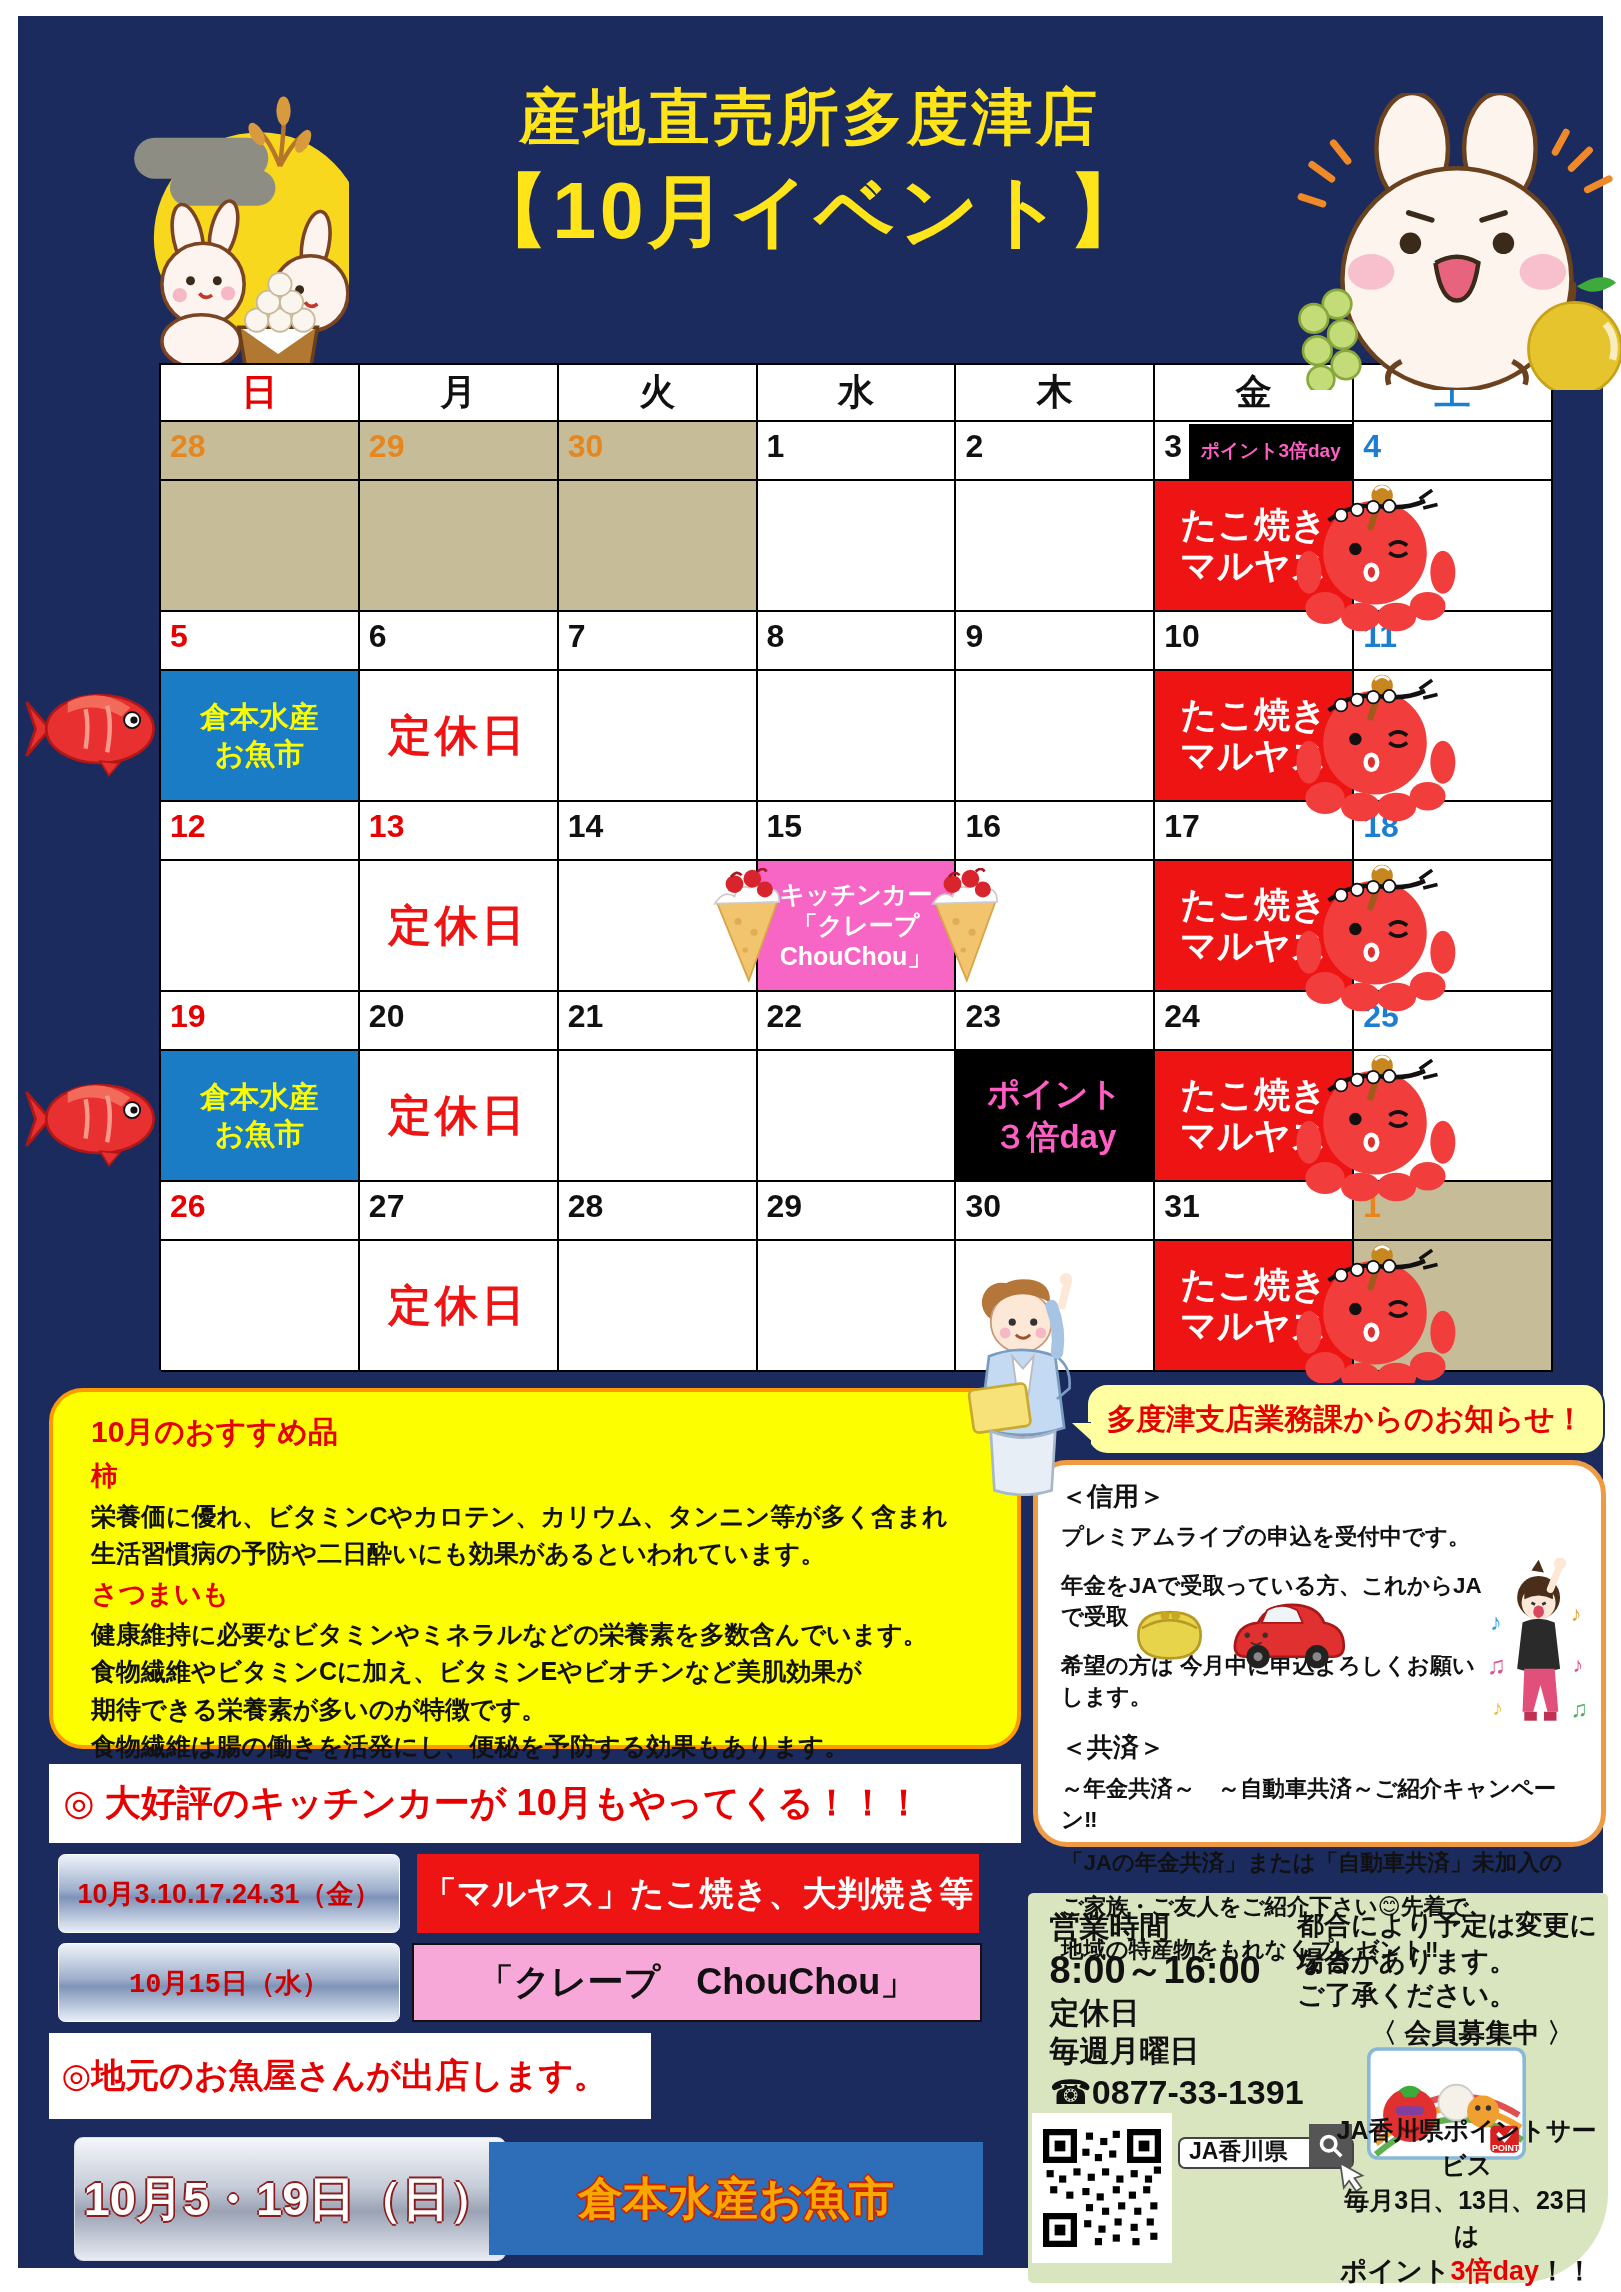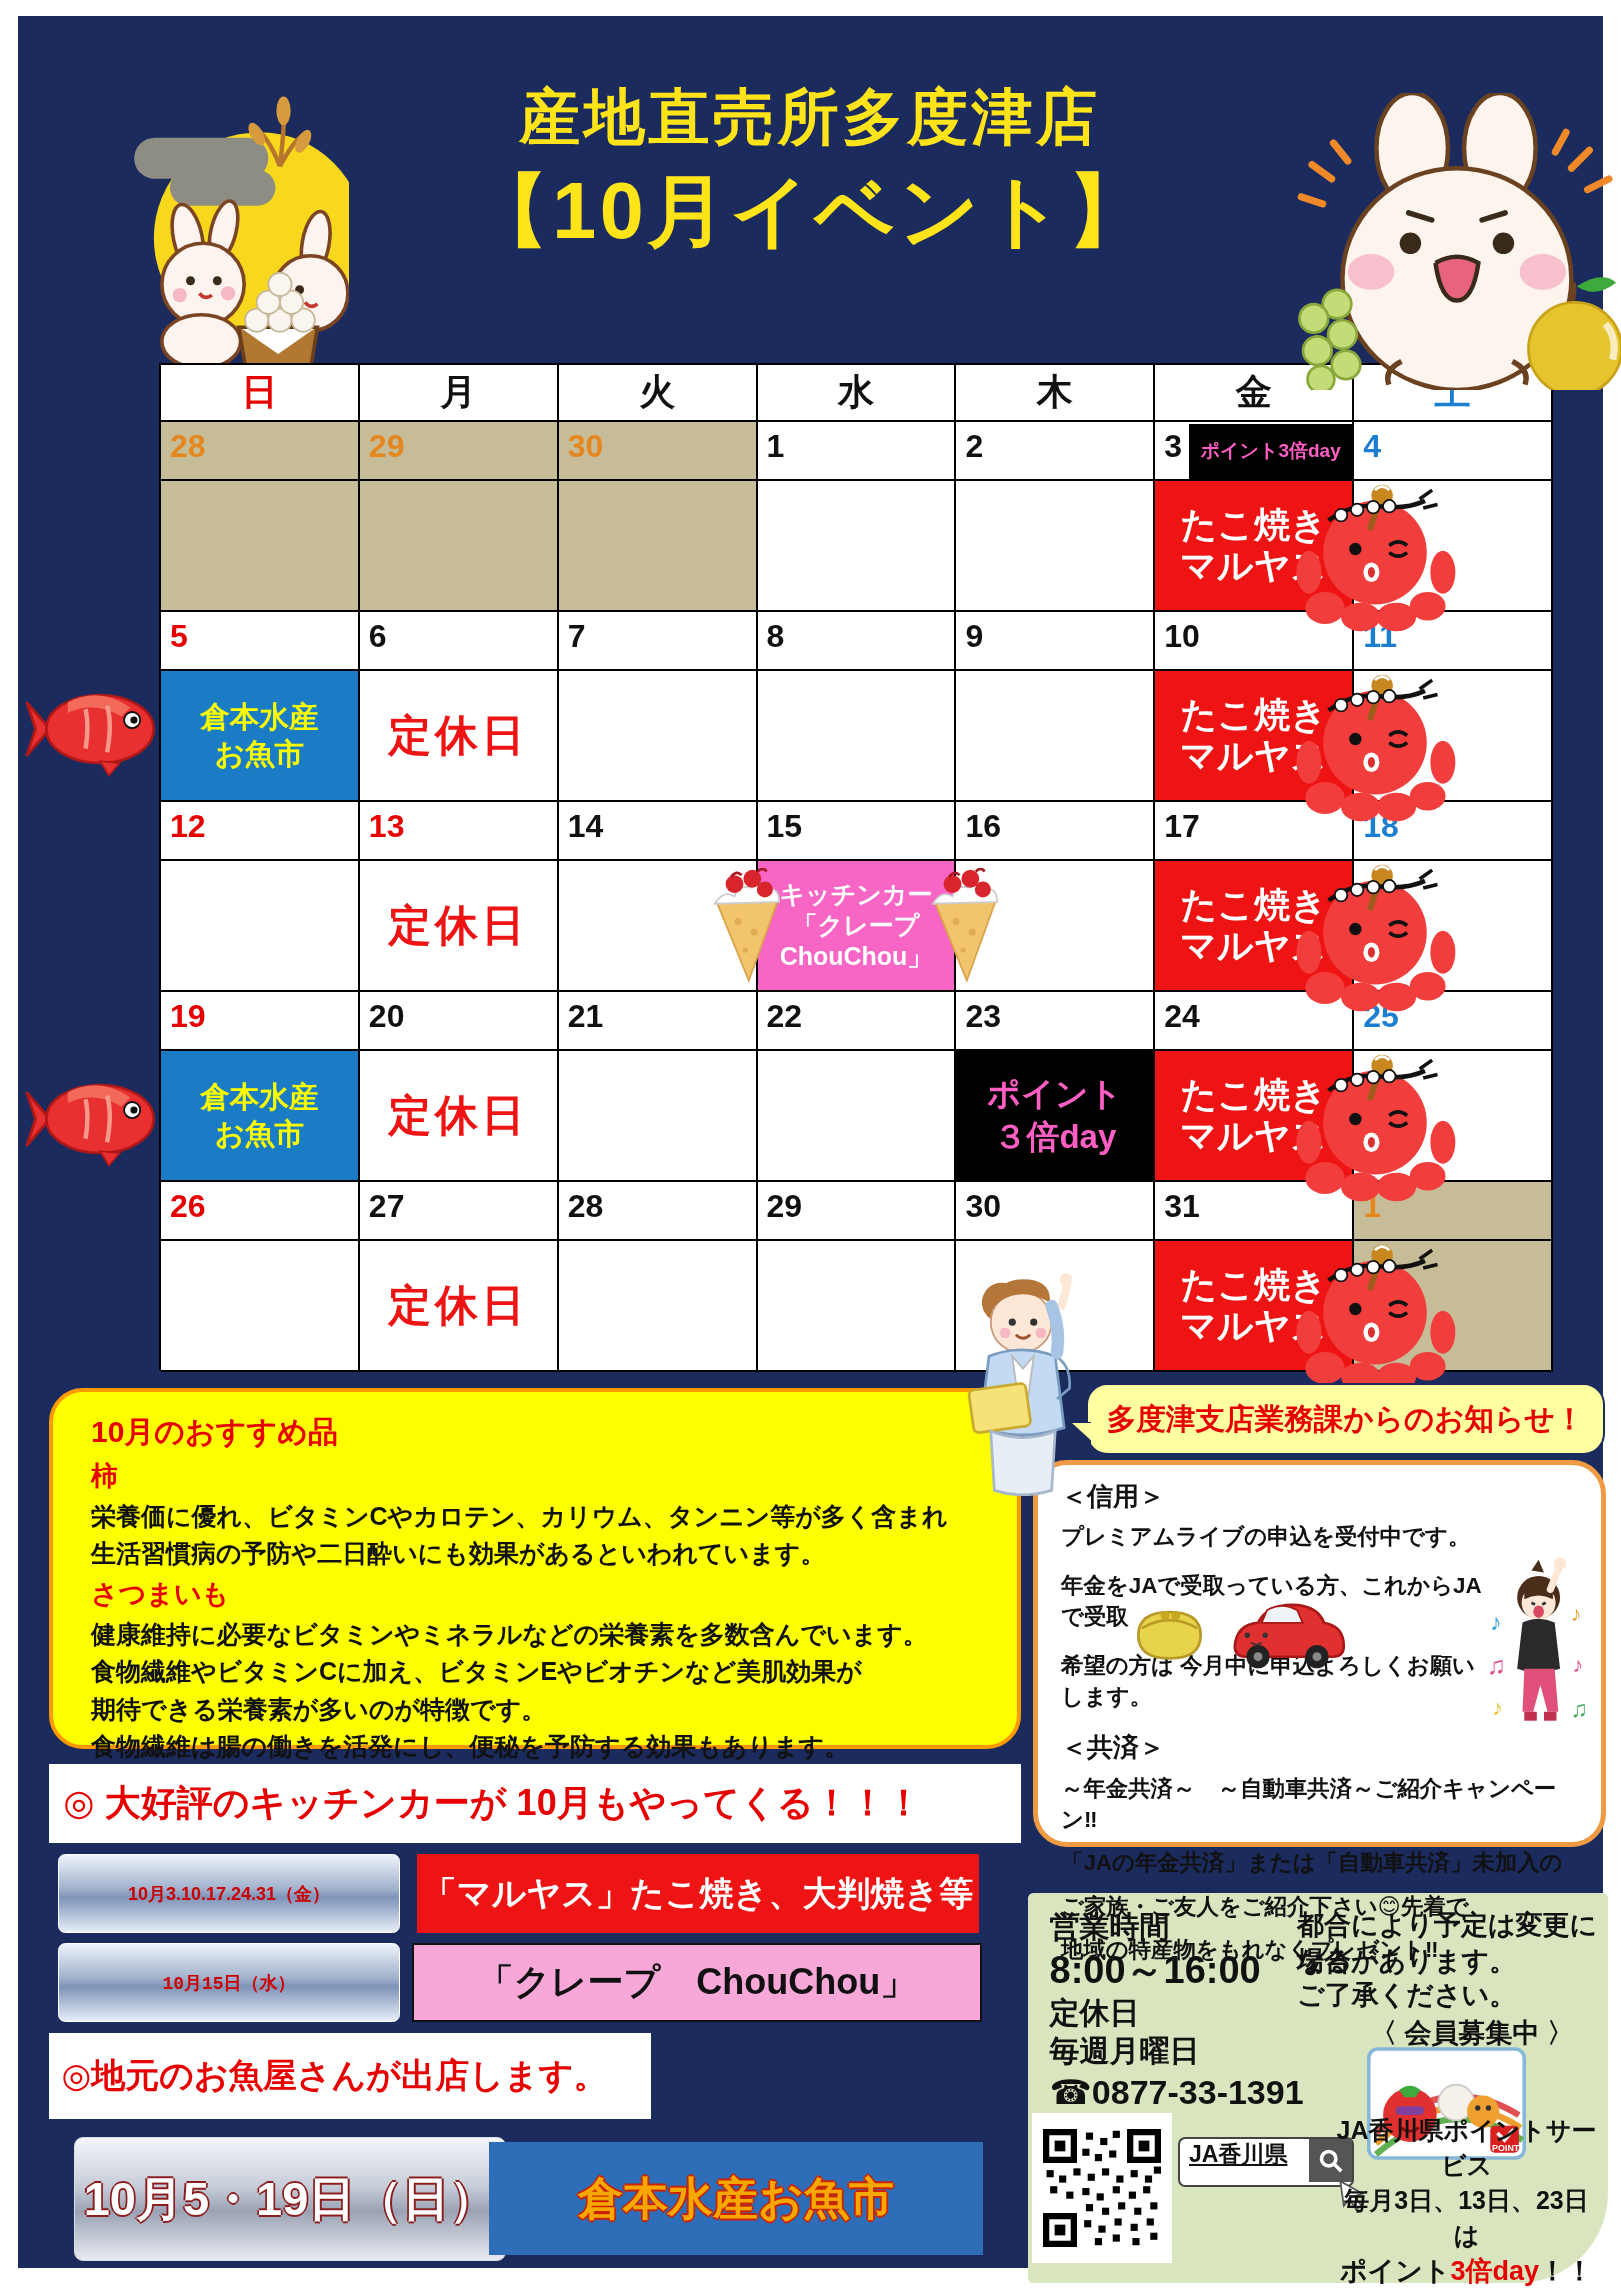--- a/index.html
+++ b/index.html
@@ -75,21 +75,21 @@
   .music-girl { position:absolute; right:7.2px; top:93px; width:109px; height:186px; }
   .purse-icon { position:absolute; left:93px; top:140px; width:77px; height:57px; }
   .car-icon   { position:absolute; left:186px; top:131px; width:127px; height:75px; }
 
   
   .kc-title { left:31px; top:1748px; width:972px; height:79px; background:#fff;
     color:#e60000; font-size:36px; display:flex; align-items:center;
     padding-left:14.3px; z-index:3; }
   .date-btn { width:342px; height:79px; border:1.8px solid #fff; border-radius:7.2px;
     background:linear-gradient(180deg,#eef3fa 0%,#9fb0cc 45%,#7e93b8 55%,#e8eef8 100%);
-    color:#cc0000; font-size:18px; display:flex; align-items:center;
+    color:#cc0000; font-size:27px; display:flex; align-items:center;
     justify-content:center; z-index:3; }
   .kc-btn1 { left:40px; top:1838px; } .kc-btn2 { left:40px; top:1927px;font-family:Liberation Mono, monospace; }
   .kc-bar1 { left:399px; top:1838px; width:562px; height:79px; background:#ee1414;
     color:#fff; font-size:34px; display:flex; align-items:center;
     justify-content:center; z-index:3; }
   .kc-bar2 { left:394px; top:1927px; width:570px; height:79px; background:#f8a8d8;
     border:2.7px solid #111; color:#111; font-size:36px; display:flex;
     align-items:center; justify-content:center; z-index:3; }
 
   
@@ -114,22 +114,22 @@
   .info-closed-label{ left:21.5px; top:100px; font-size:30px; }
   .info-closed      { left:21.5px; top:138px; font-size:30px; }
   .info-tel         { left:21.5px; top:179px; font-size:34px; }
   .info-note1 { left:269px; top:14.3px;  font-size:27px; }
   .info-note2 { left:269px; top:50px;  font-size:27px; }
   .info-note3 { left:269px; top:84px;  font-size:27px; }
   .info-member{ left:342px; top:122px; font-size:27px; }
   .point-card { left:339px; top:154px; width:159px; height:113px; }
   .qr-plate { left:3.6px; top:220px; width:140px; height:150px; background:#fff;
     display:flex; align-items:center; justify-content:center; }
-  .search-box { left:150px; top:244px; width:176px; height:50px; background:#fff;
-    border:2.7px solid #444; border-radius:7.2px; display:flex; align-items:flex-start;text-decoration:underline; }
+  .search-box { left:150px; top:244px; width:176px; height:32px; background:#fff;
+    border:2.7px solid #444; border-radius:7.2px; display:flex; align-items:flex-end; }
   .search-text { font-size:23px; padding-left:9px; flex:1; }
   .search-btn { width:43px; height:43px; background:#555; display:flex;
     align-items:center; justify-content:center; }
   .cursor-icon { position:absolute; right:-12.5px; bottom:-30px; width:30px; height:36px; }
   .pt-lines { left:304px; top:220px; width:269px; text-align:center; }
   .pt1 { font-size:25px; line-height:1.4; }
   .pt2 { font-size:25px; line-height:1.4; }
   .pt3 { font-size:27px; line-height:1.4; }
   .pt3 .red { color:#e60000; }
   .pt4 { font-size:20.6px; line-height:1.5; }

